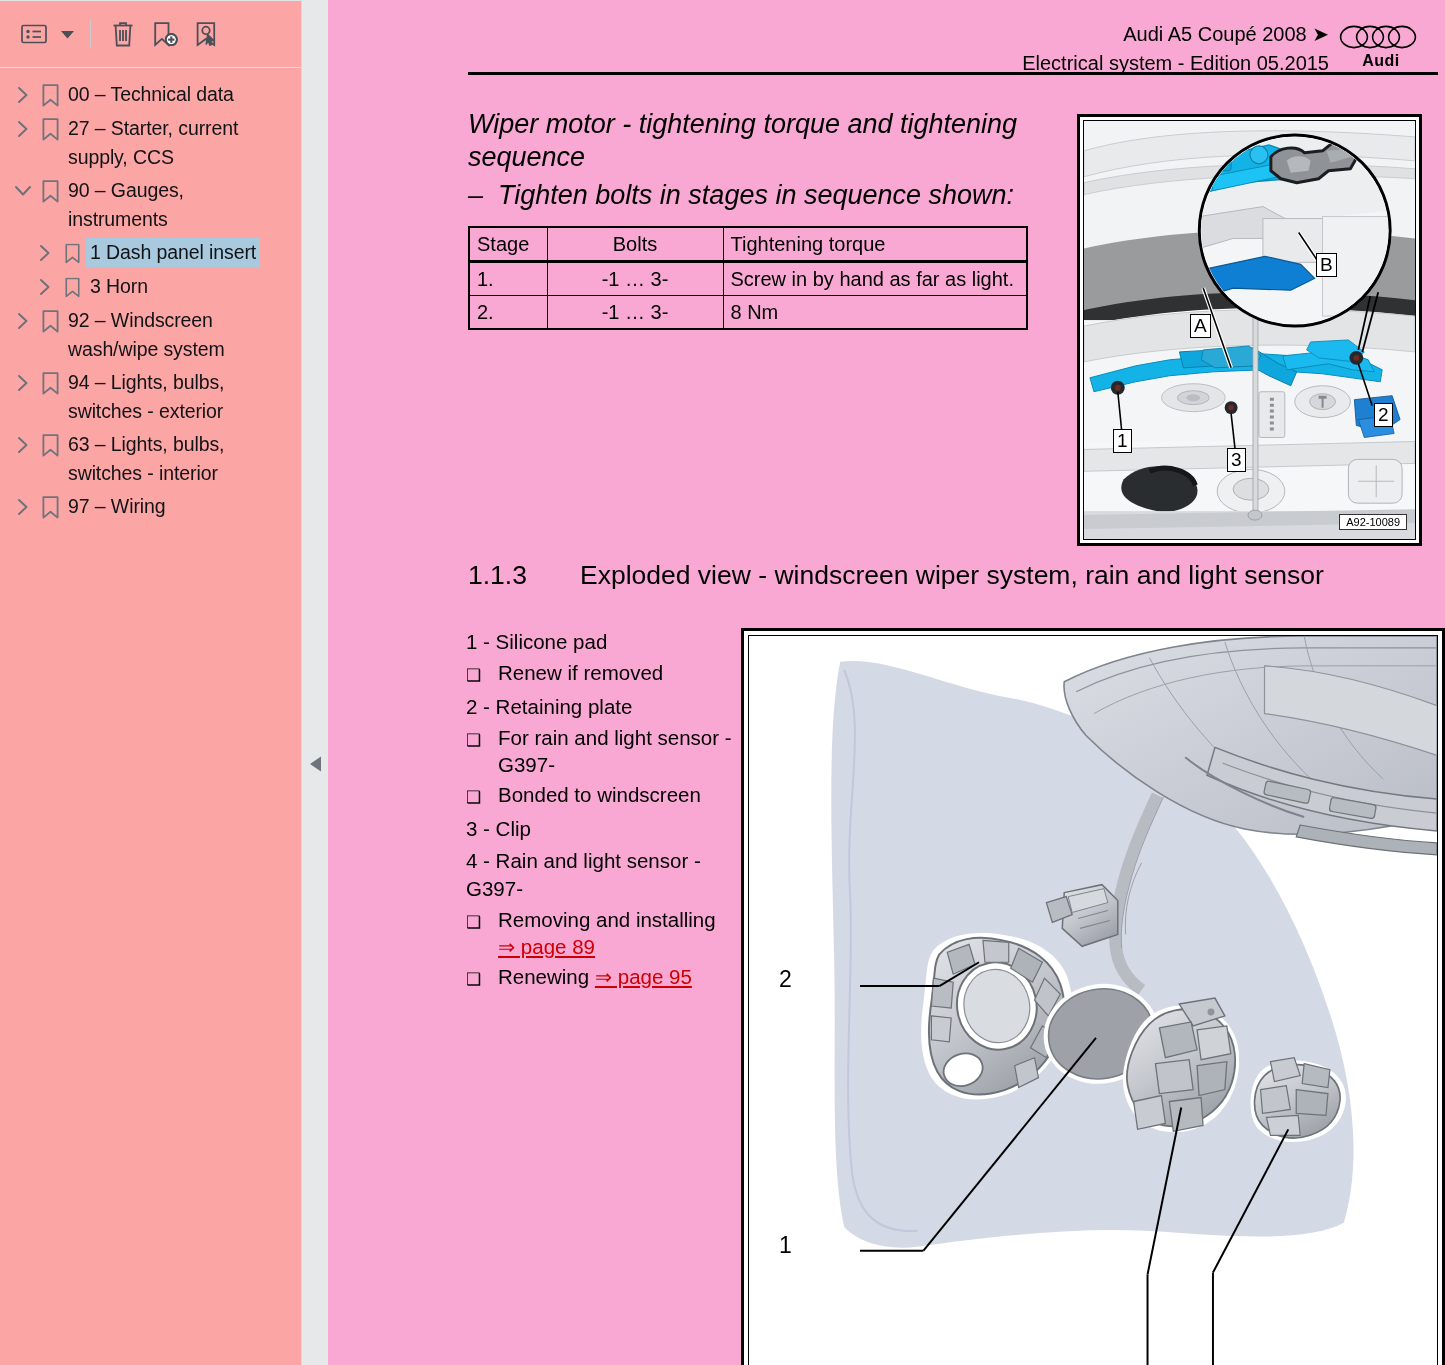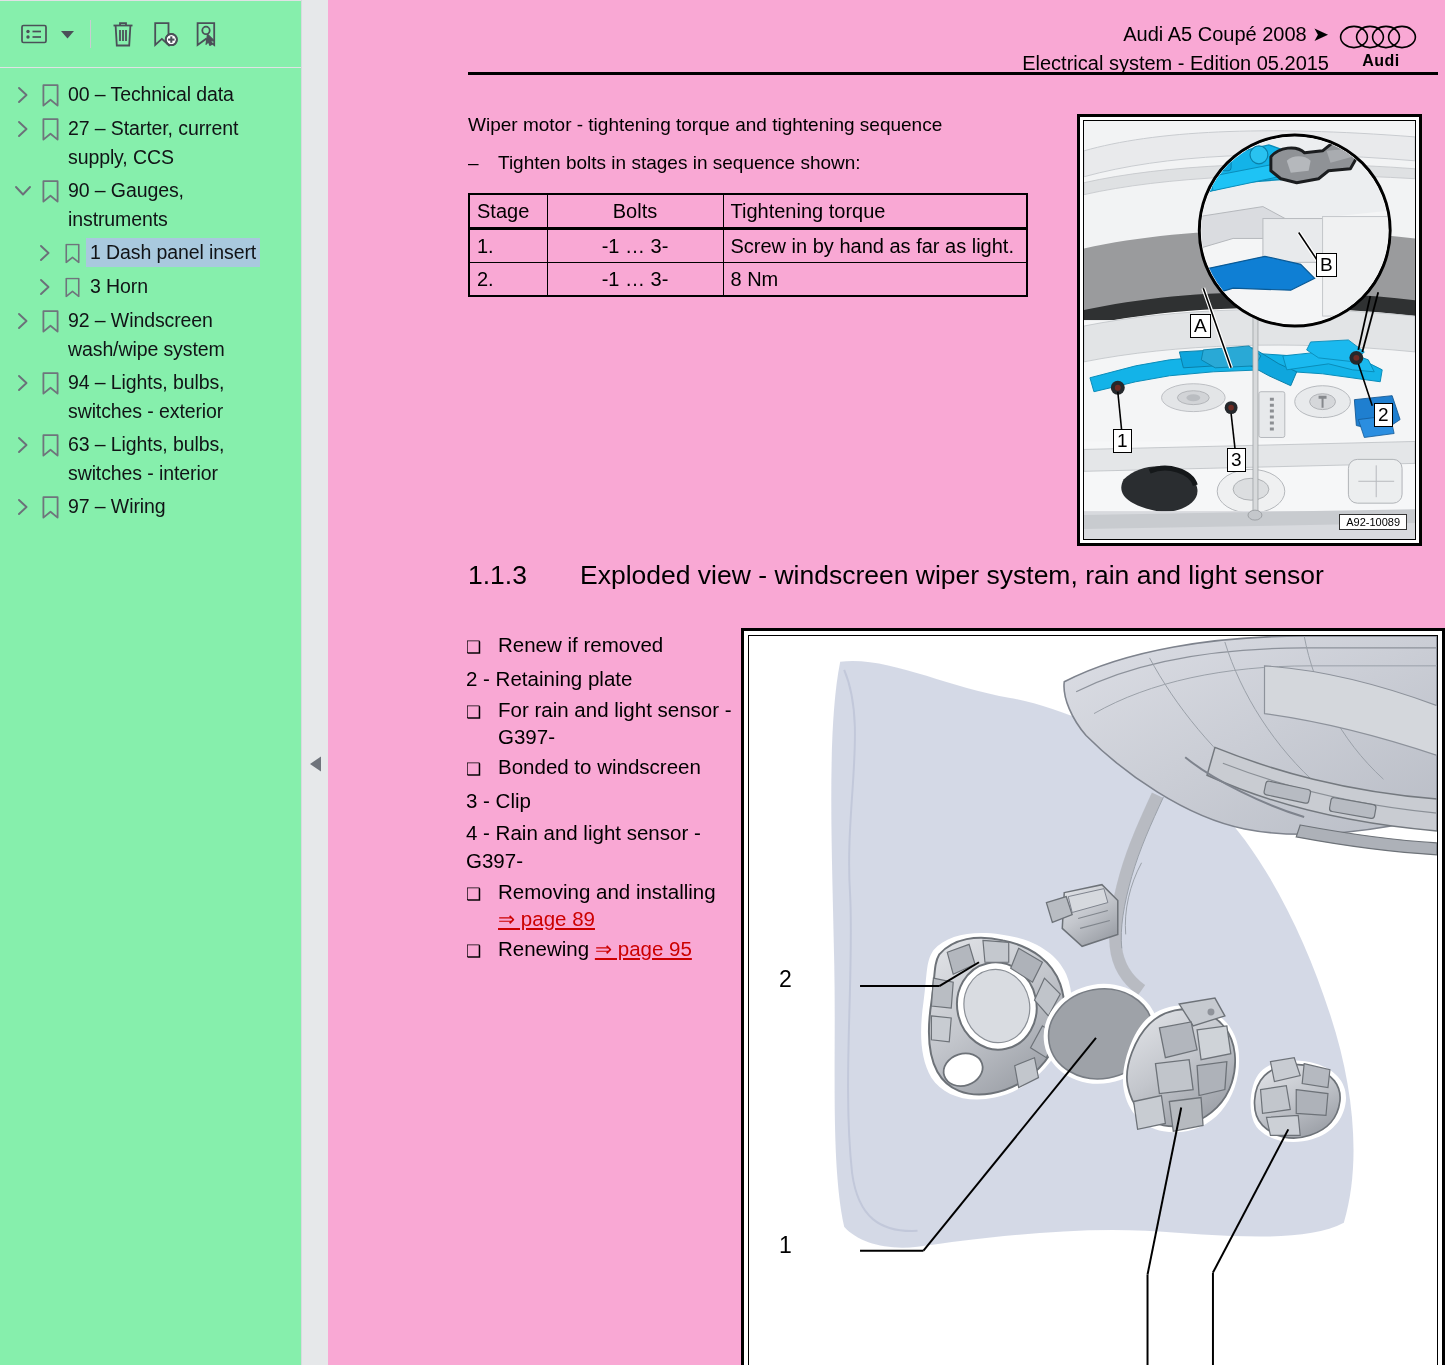--- a/index.html
+++ b/index.html
@@ -7,21 +7,21 @@
     width: 1445px; height: 1365px;
     font-family: "Liberation Sans", sans-serif;
     background: #ffffff;
     overflow: hidden;
   }
   #app { position: relative; width: 1445px; height: 1365px; display: flex; }
 
   
   #sidebar {
     width: 302px; height: 1365px;
-    background: #86efac;
+    background: #fca5a5;
     border-right: 1px solid #d7dade;
     display: flex; flex-direction: column;
     position: relative;
   }
   #bm-toolbar {
     height: 68px; min-height: 68px;
     border-bottom: 1px solid #e0e2e5;
     border-top: 1px solid #e0e2e5;
     display: flex; align-items: center;
     padding-left: 14px;
@@ -102,21 +102,21 @@
     text-align: center; font-weight: bold; font-size: 16px;
     letter-spacing: 0.5px; margin-top: -2px; color: #000;
   }
   .hdr-rule {
     position: absolute; left: 140px; top: 72px;
     width: 970px; height: 3px; background: #000;
   }
 
   
   #body-text { position: absolute; left: 140px; top: 108px; width: 600px; }
-  .p-line { font-size: 19px; line-height: 33px; color: #000; }
+  .p-line { font-size: 27px; line-height: 33px; color: #000; font-style: italic; }
   .p-dash { display: flex; margin-top: 5px; }
   .p-dash .d { width: 30px; }
 
   table.torque {
     border-collapse: collapse; margin-top: 14px;
     width: 560px;
     border: 2.5px solid #000;
   }
   table.torque td, table.torque th {
     border: 1.5px solid #000;
@@ -418,20 +418,21 @@
       </table>
     </div>
 
     <div id="sect-head">
       <div class="num">1.1.3</div>
       <div>Exploded view - windscreen wiper system, rain and light sensor</div>
     </div>
 
     <div id="parts">
         <div class="part-item">
+          <div class="part-title">1 - Silicone pad</div>
           <div class="part-sub">
             <span class="box">❑</span>
             <span class="txt"><span>Renew if removed</span></span>
           </div>
         </div>
         <div class="part-item">
           <div class="part-title">2 - Retaining plate</div>
           <div class="part-sub">
             <span class="box">❑</span>
             <span class="txt"><span>For rain and light sensor - G397-</span></span>

